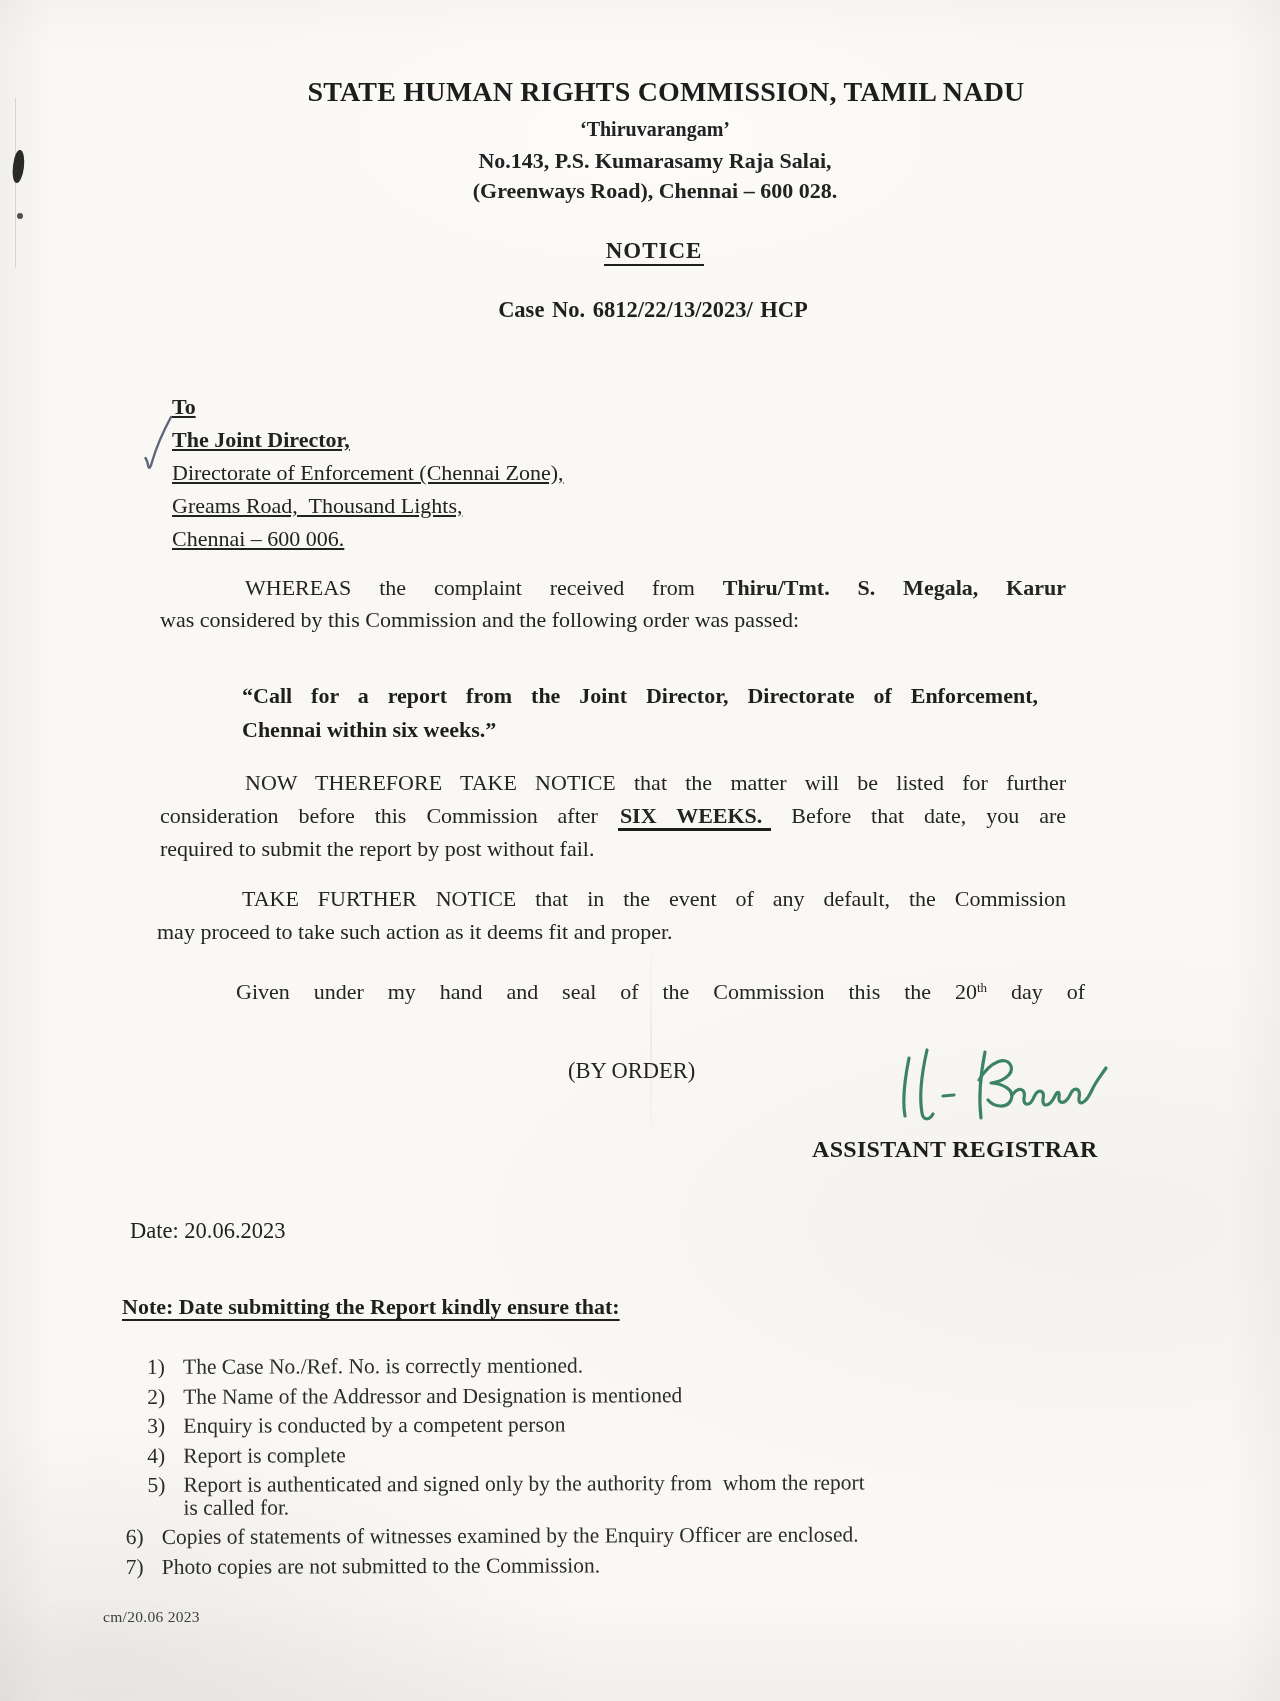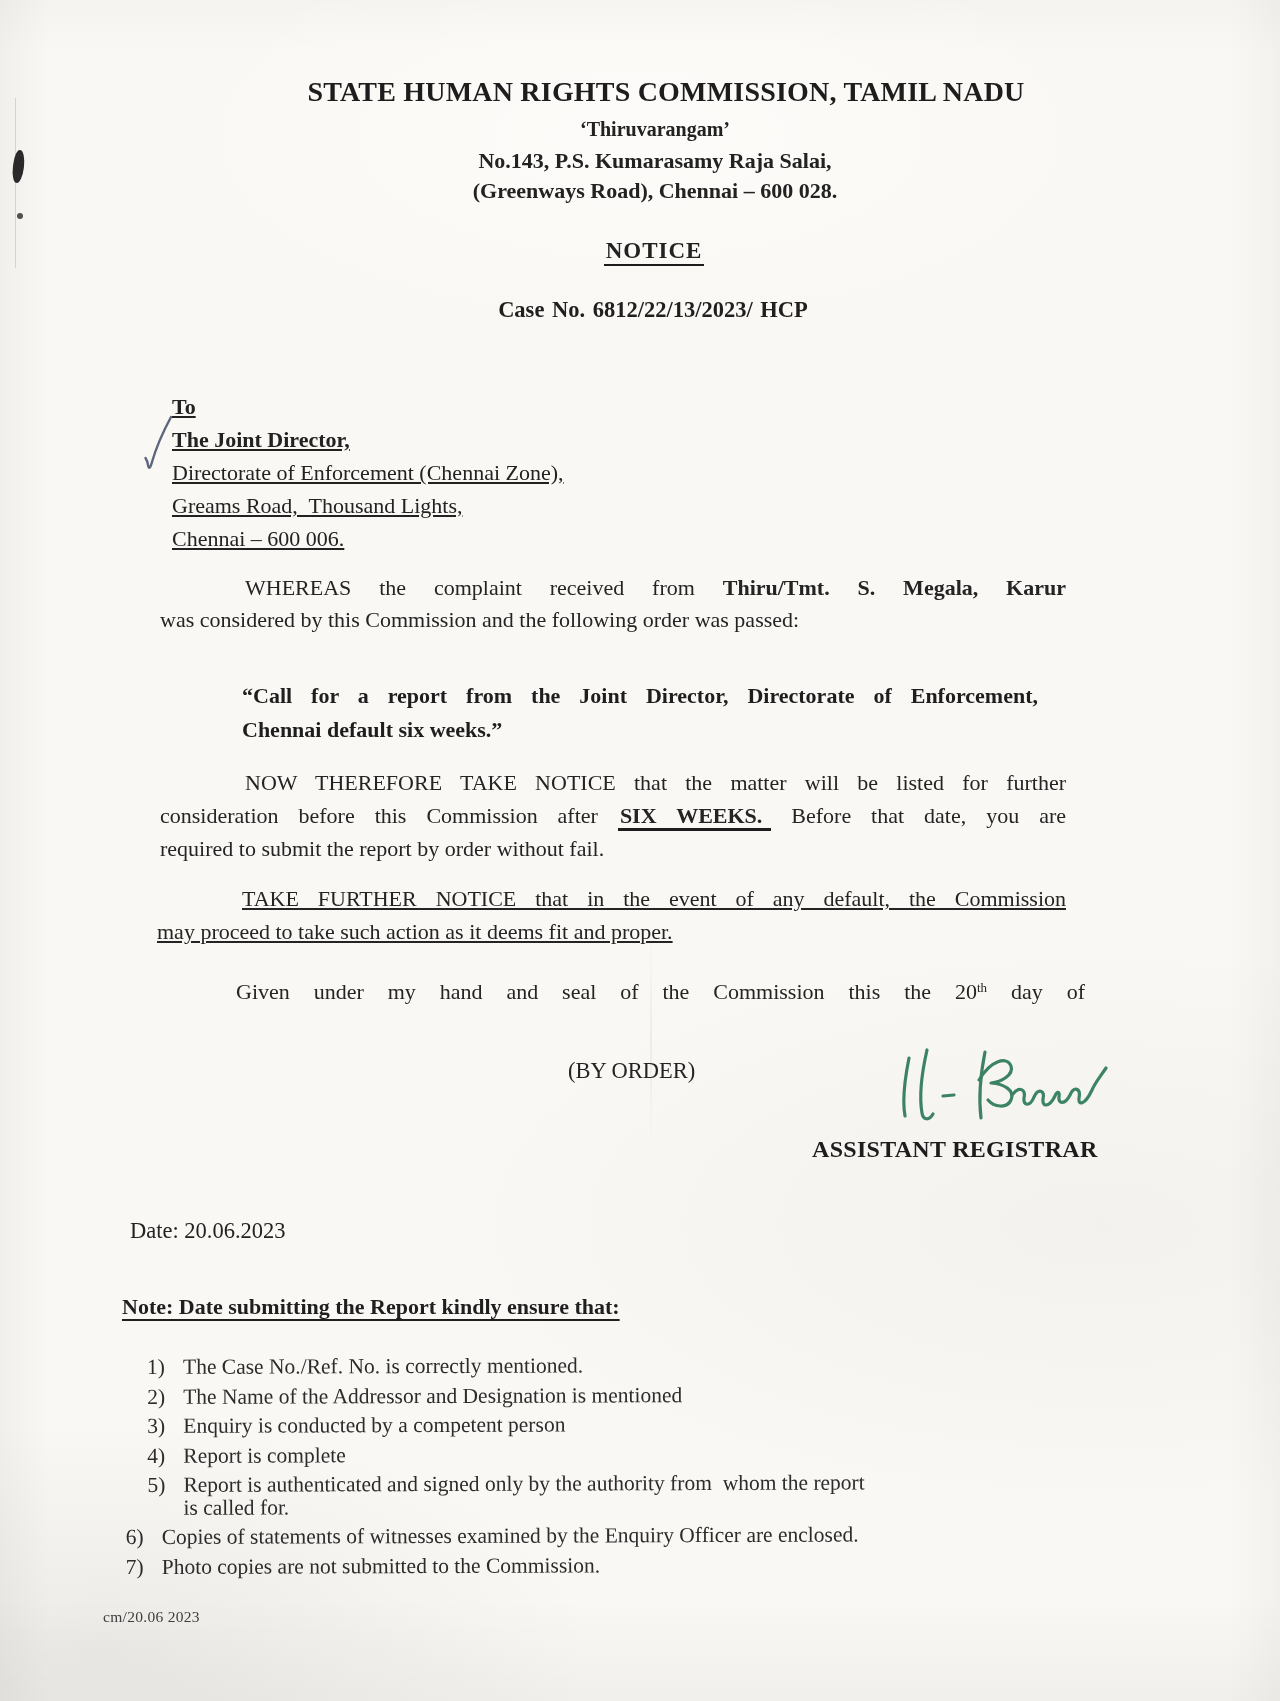--- a/index.html
+++ b/index.html
@@ -35,21 +35,21 @@
   .jl::after { content:""; display:inline-block; width:100%; height:0; vertical-align:top; }
   .ind85 { text-indent:85px; }
   .ind72 { text-indent:72px; }
   .p-whereas { left:160px; top:572px; width:906px; }
   .p-whereas .jl, .p-whereas .ll { line-height:32px; height:32px; }
   .quote { left:242px; top:664px; width:796px; font-weight:bold; color:#1e1e1e;margin-top:15px; }
   .quote .jl, .quote .ll { line-height:34px; height:34px; }
   .p-now { left:160px; top:766px; width:906px; }
   .p-now .jl, .p-now .ll { line-height:33px; height:33px; }
   .p-take { left:157px; top:882px; width:909px; }
-  .p-take .jl, .p-take .ll { line-height:33px; height:33px;text-decoration:underline; }
+  .p-take .jl, .p-take .ll { line-height:33px; height:33px; }
   .p-given { left:145px; top:972px; width:921px;margin-left:19px; }
   .p-given .jl, .p-given .ll { line-height:32px; height:32px; }
   .ll { text-align:left; white-space:nowrap; }
   .uline-heavy { border-bottom:3px solid #1d1d1d; padding-right:9px; padding-left:2px; }
   sup { font-size:13px; vertical-align:7px; letter-spacing:0; }
   
   .by-order { left:568px; top:1058px; font-size:22.5px; color:#242424; }
   .signature-wrap { left:893px; top:1028px; width:222px; height:108px; }
   .designation { left:812px; top:1136px; font-size:24px; font-weight:bold; letter-spacing:0.3px; color:#1d1d1d; }
   .date { left:130px; top:1218px; font-size:22.5px; }
@@ -107,29 +107,29 @@
 
   <div class="para p-whereas">
     <div class="jl ind85">
       <span>WHEREAS the complaint received from </span><span class="b">Thiru/Tmt. S. Megala, Karur</span>
     </div>
     <div class="ll">was considered by this Commission and the following order was passed:</div>
   </div>
 
   <div class="para quote">
     <div class="jl">“Call for a report from the Joint Director, Directorate of Enforcement,</div>
-    <div class="ll">Chennai default six weeks.”</div>
+    <div class="ll">Chennai within six weeks.”</div>
   </div>
 
   <div class="para p-now">
     <div class="jl ind85">NOW THEREFORE TAKE NOTICE that the matter will be listed for further</div>
     <div class="jl">
       <span>consideration before this Commission after </span><span class="b uline-heavy">SIX WEEKS.</span><span> Before that date, you are</span>
     </div>
-    <div class="ll">required to submit the report by order without fail.</div>
+    <div class="ll">required to submit the report by post without fail.</div>
   </div>
 
   <div class="para p-take">
     <div class="jl ind85">TAKE FURTHER NOTICE that in the event of any default, the Commission</div>
     <div class="ll">may proceed to take such action as it deems fit and proper.</div>
   </div>
 
   <div class="para p-given">
     <div class="jl ind72">
       <span>Given under my hand and seal of the Commission this the 20</span><sup>th</sup><span> day of</span>

